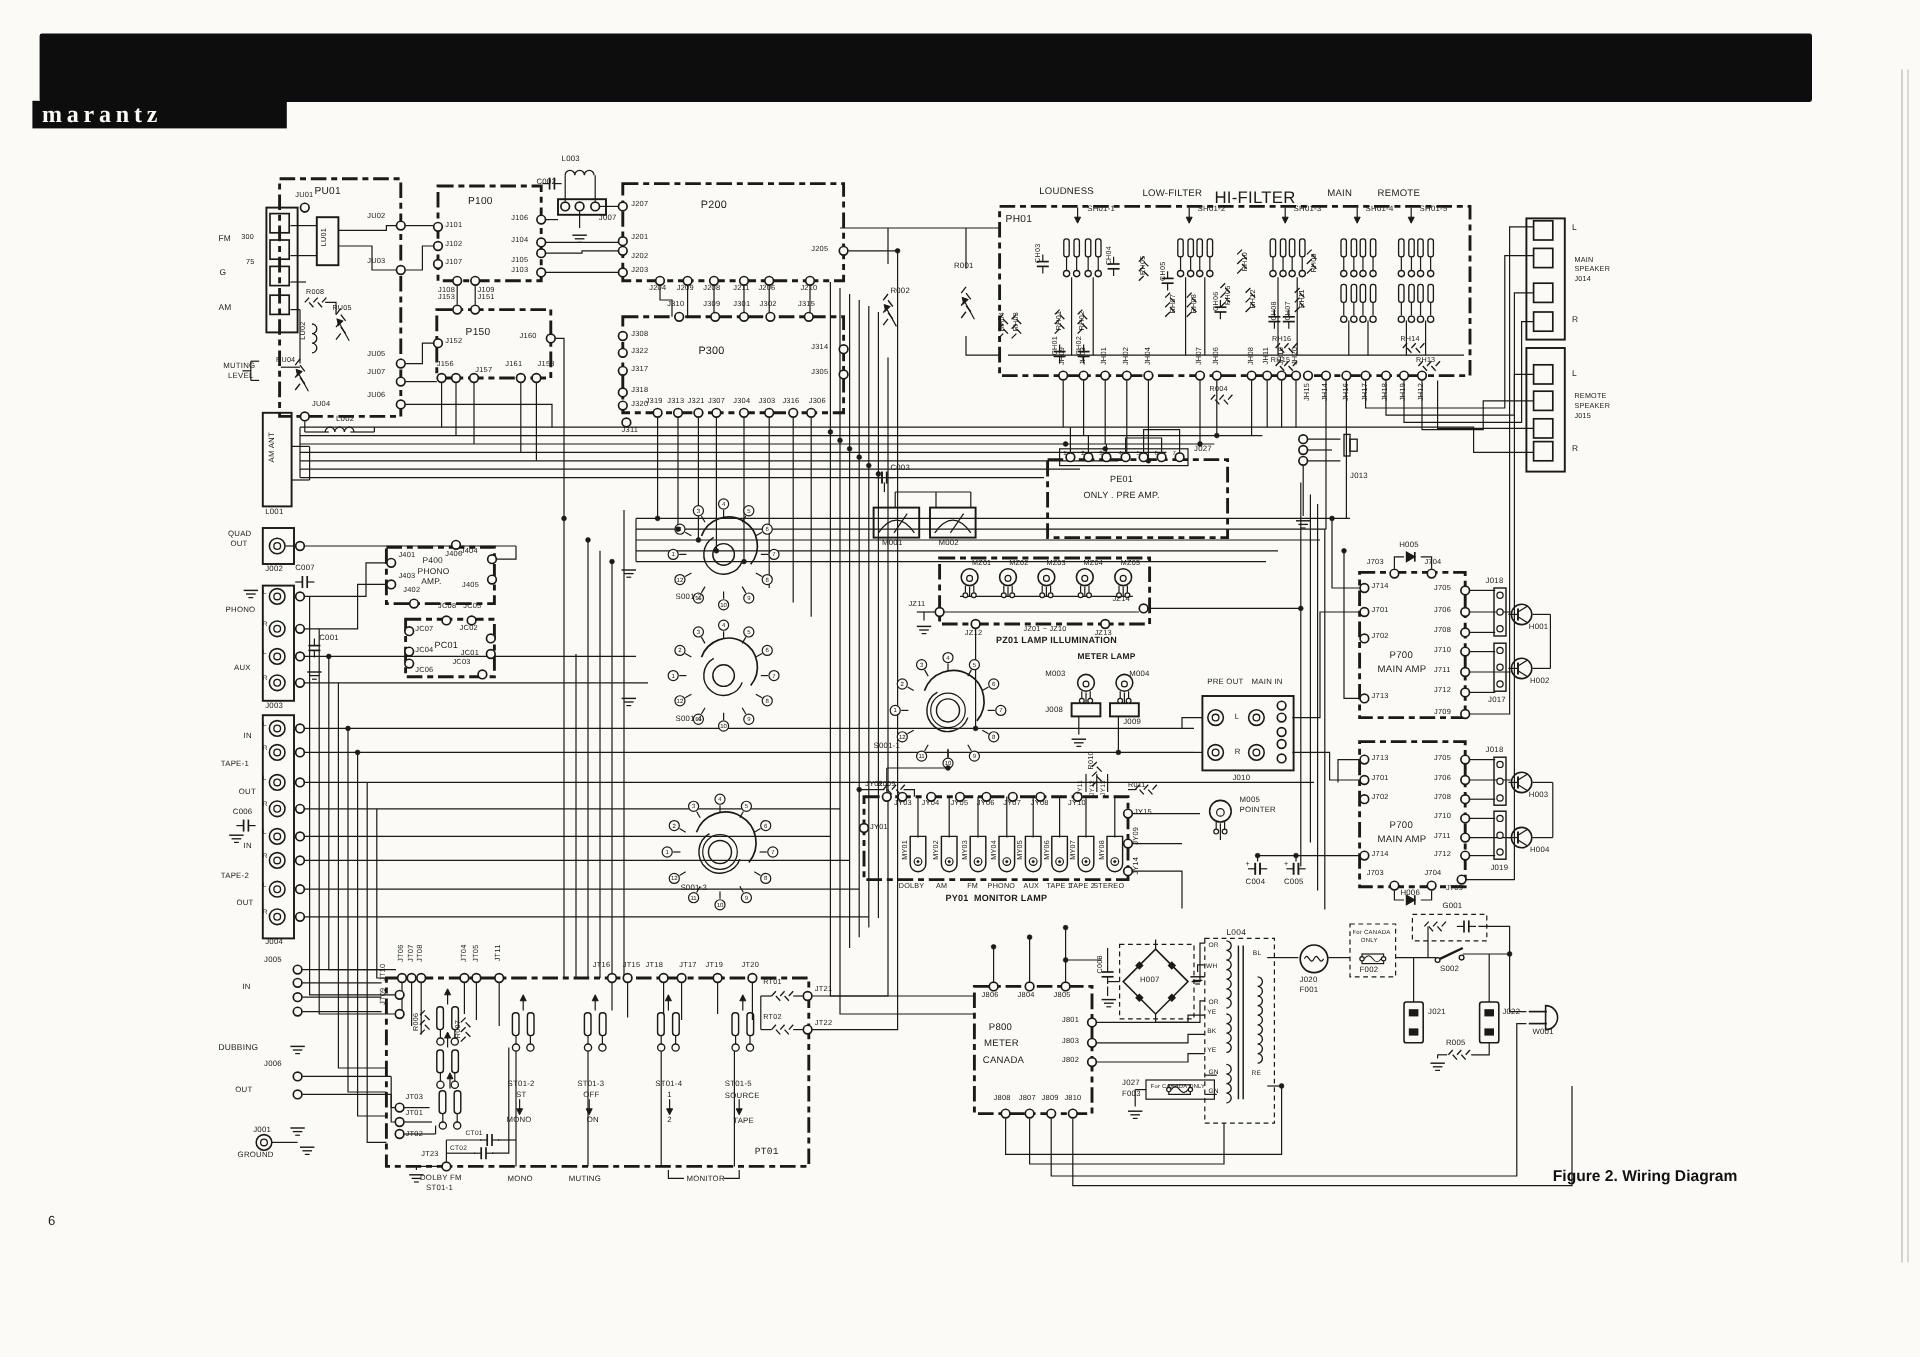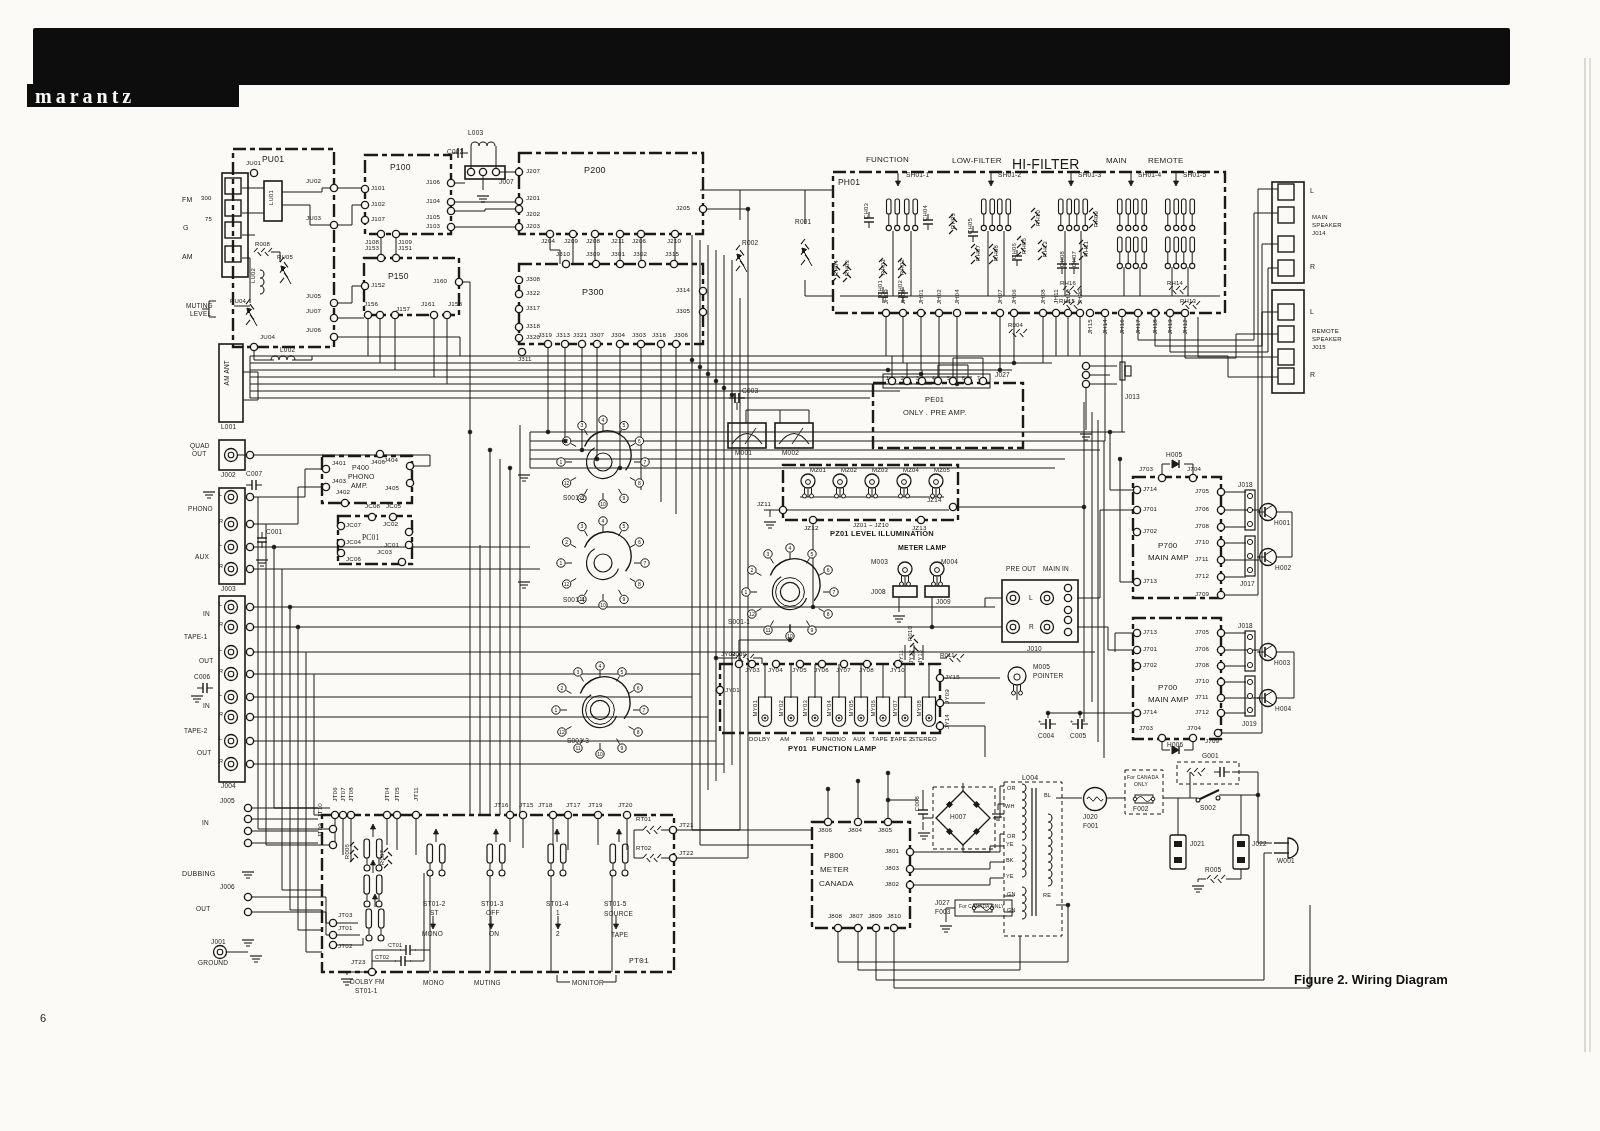--- a/index.html
+++ b/index.html
@@ -1447,21 +1447,21 @@
       <span class="lbl" style="left: 745px; top: 667px; font-size: 6.2px;">JY03</span>
       <span class="lbl" style="left: 768px; top: 667px; font-size: 6.2px;">JY04</span>
       <span class="lbl" style="left: 792px; top: 667px; font-size: 6.2px;">JY05</span>
       <span class="lbl" style="left: 814px; top: 667px; font-size: 6.2px;">JY06</span>
       <span class="lbl" style="left: 836px; top: 667px; font-size: 6.2px;">JY07</span>
       <span class="lbl" style="left: 859px; top: 667px; font-size: 6.2px;">JY08</span>
       <span class="lbl" style="left: 890px; top: 667px; font-size: 6.2px;">JY10</span>
       <span class="lbl" style="left: 945px; top: 674px; font-size: 6.2px;">JY15</span>
       <span class="lbl lr" style="left: 944px; top: 689px; font-size: 6.2px;">JY09</span>
       <span class="lbl lr" style="left: 944px; top: 714px; font-size: 6.2px;">JY14</span>
-      <span class="lbl" style="left: 866px; top: 156px; font-size: 8px;">FUNCTION</span>
+      <span class="lbl" style="left: 866px; top: 156px; font-size: 8px;">LOUDNESS</span>
       <span class="lbl" style="left: 952px; top: 157px; font-size: 8px;">LOW-FILTER</span>
       <span class="lbl" style="left: 1012px; top: 157px; font-size: 14px;">HI-FILTER</span>
       <span class="lbl" style="left: 1106px; top: 157px; font-size: 8px;">MAIN</span>
       <span class="lbl" style="left: 1148px; top: 157px; font-size: 8px;">REMOTE</span>
       <span class="lbl" style="left: 906px; top: 172px; font-size: 6.5px;">SH01-1</span>
       <span class="lbl" style="left: 998px; top: 172px; font-size: 6.5px;">SH01-2</span>
       <span class="lbl" style="left: 1078px; top: 172px; font-size: 6.5px;">SH01-3</span>
       <span class="lbl" style="left: 1138px; top: 172px; font-size: 6.5px;">SH01-4</span>
       <span class="lbl" style="left: 1183px; top: 172px; font-size: 6.5px;">SH01-5</span>
       <span class="lbl" style="left: 838px; top: 178px; font-size: 8.5px;">PH01</span>
@@ -1566,41 +1566,41 @@
       <span class="lbl" style="left: 977px; top: 376px; font-size: 5px;">7</span>
       <span class="lbl" style="left: 735px; top: 450px; font-size: 6.5px;">M001</span>
       <span class="lbl" style="left: 782px; top: 450px; font-size: 6.5px;">M002</span>
       <span class="lbl" style="left: 742px; top: 388px; font-size: 6.5px;">C003</span>
       <span class="lbl" style="left: 810px; top: 467px; font-size: 6px;">MZ01</span>
       <span class="lbl" style="left: 841px; top: 467px; font-size: 6px;">MZ02</span>
       <span class="lbl" style="left: 872px; top: 467px; font-size: 6px;">MZ03</span>
       <span class="lbl" style="left: 903px; top: 467px; font-size: 6px;">MZ04</span>
       <span class="lbl" style="left: 934px; top: 467px; font-size: 6px;">MZ05</span>
       <span class="lbl" style="left: 853px; top: 522px; font-size: 6px;">JZ01 ~ JZ10</span>
-      <span class="lbl b" style="left: 830px; top: 530px; font-size: 7.5px;">PZ01 LEVEL ILLUMINATION</span>
+      <span class="lbl b" style="left: 830px; top: 530px; font-size: 7.5px;">PZ01 LAMP ILLUMINATION</span>
       <span class="lbl b" style="left: 898px; top: 544px; font-size: 7px;">METER LAMP</span>
       <span class="lbl" style="left: 871px; top: 559px; font-size: 6.5px;">M003</span>
       <span class="lbl" style="left: 941px; top: 559px; font-size: 6.5px;">M004</span>
       <span class="lbl" style="left: 871px; top: 589px; font-size: 6.5px;">J008</span>
       <span class="lbl" style="left: 936px; top: 599px; font-size: 6.5px;">J009</span>
       <span class="lbl" style="left: 1006px; top: 566px; font-size: 6.5px;">PRE OUT</span>
       <span class="lbl" style="left: 1043px; top: 566px; font-size: 6.5px;">MAIN IN</span>
       <span class="lbl" style="left: 1029px; top: 595px; font-size: 6.5px;">L</span>
       <span class="lbl" style="left: 1029px; top: 624px; font-size: 6.5px;">R</span>
       <span class="lbl" style="left: 1027px; top: 646px; font-size: 6.5px;">J010</span>
       <span class="lbl" style="left: 1033px; top: 664px; font-size: 6.5px;">M005</span>
       <span class="lbl" style="left: 1033px; top: 673px; font-size: 6.5px;">POINTER</span>
       <span class="lbl" style="left: 563px; top: 495px; font-size: 6.5px;">S001-2</span>
       <span class="lbl" style="left: 563px; top: 597px; font-size: 6.5px;">S001-4</span>
       <span class="lbl" style="left: 567px; top: 738px; font-size: 6.5px;">S001-3</span>
       <span class="lbl" style="left: 728px; top: 619px; font-size: 6.5px;">S001-1</span>
       <span class="lbl" style="left: 352px; top: 464px; font-size: 7px;">P400</span>
       <span class="lbl" style="left: 348px; top: 473px; font-size: 7px;">PHONO</span>
       <span class="lbl" style="left: 351px; top: 482px; font-size: 7px;">AMP.</span>
-      <span class="lbl" style="left: 362px; top: 534px; font-size: 7.5px; font-family: Liberation Serif, serif;">PC01</span>
+      <span class="lbl" style="left: 362px; top: 534px; font-size: 7.5px;">PC01</span>
       <span class="lbl" style="left: 1158px; top: 542px; font-size: 8px;">P700</span>
       <span class="lbl" style="left: 1148px; top: 554px; font-size: 8px;">MAIN AMP</span>
       <span class="lbl" style="left: 1158px; top: 684px; font-size: 8px;">P700</span>
       <span class="lbl" style="left: 1148px; top: 696px; font-size: 8px;">MAIN AMP</span>
       <span class="lbl" style="left: 1166px; top: 452px; font-size: 6.5px;">H005</span>
       <span class="lbl" style="left: 1167px; top: 742px; font-size: 6.5px;">H006</span>
       <span class="lbl" style="left: 1238px; top: 482px; font-size: 6.5px;">J018</span>
       <span class="lbl" style="left: 1240px; top: 581px; font-size: 6.5px;">J017</span>
       <span class="lbl" style="left: 1238px; top: 623px; font-size: 6.5px;">J018</span>
       <span class="lbl" style="left: 1242px; top: 721px; font-size: 6.5px;">J019</span>
@@ -1657,21 +1657,21 @@
       <span class="lbl lr" style="left: 892px; top: 700px; font-size: 6px;">MY07</span>
       <span class="lbl lr" style="left: 916px; top: 700px; font-size: 6px;">MY08</span>
       <span class="lbl" style="left: 749px; top: 736px; font-size: 6px;">DOLBY</span>
       <span class="lbl" style="left: 780px; top: 736px; font-size: 6px;">AM</span>
       <span class="lbl" style="left: 806px; top: 736px; font-size: 6px;">FM</span>
       <span class="lbl" style="left: 823px; top: 736px; font-size: 6px;">PHONO</span>
       <span class="lbl" style="left: 853px; top: 736px; font-size: 6px;">AUX</span>
       <span class="lbl" style="left: 872px; top: 736px; font-size: 6px;">TAPE 1</span>
       <span class="lbl" style="left: 891px; top: 736px; font-size: 6px;">TAPE 2</span>
       <span class="lbl" style="left: 911px; top: 736px; font-size: 6px;">STEREO</span>
-      <span class="lbl b" style="left: 788px; top: 745px; font-size: 7.5px;">PY01  FUNCTION LAMP</span>
+      <span class="lbl b" style="left: 788px; top: 745px; font-size: 7.5px;">PY01  MONITOR LAMP</span>
       <span class="lbl" style="left: 636px; top: 816px; font-size: 6px;">RT01</span>
       <span class="lbl" style="left: 636px; top: 845px; font-size: 6px;">RT02</span>
       <span class="lbl" style="left: 423px; top: 901px; font-size: 6.5px;">ST01-2</span>
       <span class="lbl" style="left: 430px; top: 910px; font-size: 6.5px;">ST</span>
       <span class="lbl" style="left: 422px; top: 931px; font-size: 6.5px;">MONO</span>
       <span class="lbl" style="left: 481px; top: 901px; font-size: 6.5px;">ST01-3</span>
       <span class="lbl" style="left: 486px; top: 910px; font-size: 6.5px;">OFF</span>
       <span class="lbl" style="left: 489px; top: 931px; font-size: 6.5px;">ON</span>
       <span class="lbl" style="left: 546px; top: 901px; font-size: 6.5px;">ST01-4</span>
       <span class="lbl" style="left: 556px; top: 910px; font-size: 6.5px;">1</span>

